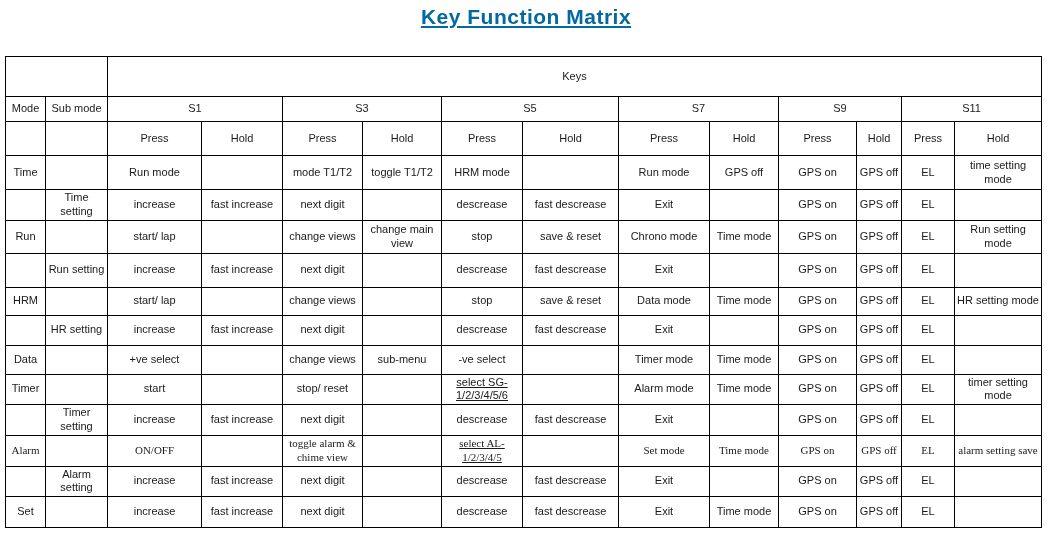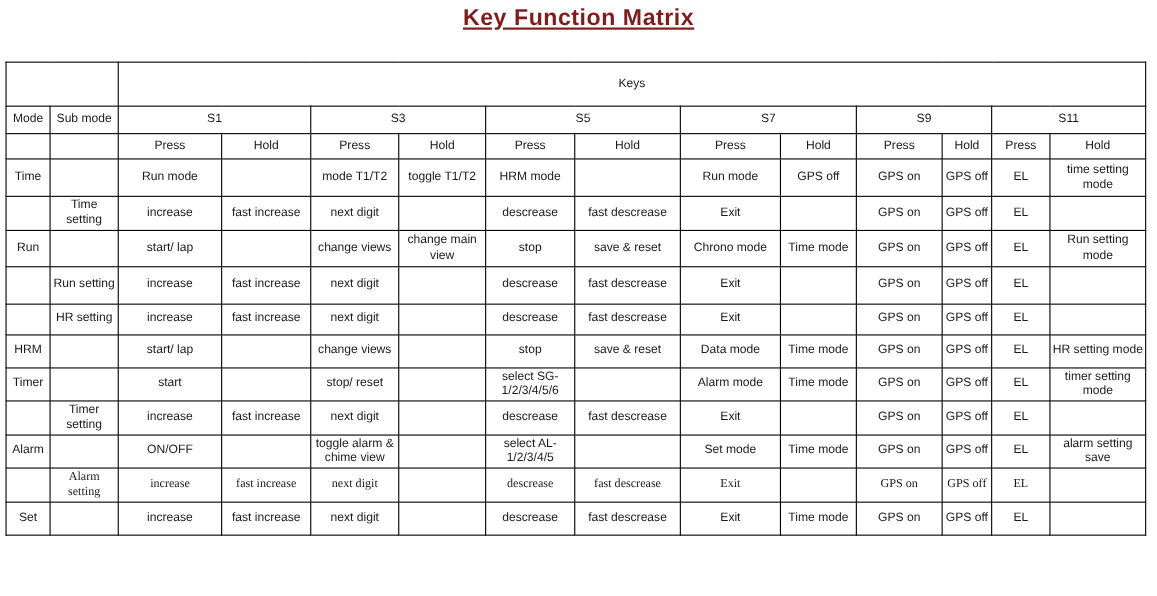--- a/index.html
+++ b/index.html
@@ -11,21 +11,21 @@
     font-family: "Liberation Sans", sans-serif;
   }
   .page { width: 1052px; height: 542px; overflow: hidden; }
   h1.title {
     margin: 5px 0 0 0;
     text-align: center;
     font-size: 21px;
     font-weight: bold;
     text-decoration: underline;
     letter-spacing: 0.5px;
-    color: #7f1d1d;
+    color: #0369a1;
   }
   table.matrix {
     border-collapse: collapse;
     table-layout: fixed;
     width: 1036px;
     margin: 27px 0 0 5px;
   }
   table.matrix td {
     border: 1px solid #000;
     font-size: 11px;
@@ -38,40 +38,40 @@
   }
   
   td.spacer { border: none; background: #fff; }
   td.keys-cell { font-size: 13px; }
   td.skey { font-size: 14px; }
   td.ph { font-size: 13px; }
   td.hmode, td.hsub { font-size: 11px; }
   
   thead tr.r-keys  { height: 40px; }
   thead tr.r-skeys { height: 25px; }
-  thead tr.r-ph    { height: 23px; }
+  thead tr.r-ph    { height: 34px; }
   
   tbody tr:nth-child(1)  { height: 34px; }
   tbody tr:nth-child(2)  { height: 30px; }
   tbody tr:nth-child(3)  { height: 33px; }
   tbody tr:nth-child(4)  { height: 34px; }
   tbody tr:nth-child(5)  { height: 28px; }
   tbody tr:nth-child(6)  { height: 30px; }
   tbody tr:nth-child(7)  { height: 29px; }
   tbody tr:nth-child(8)  { height: 24px; }
   tbody tr:nth-child(9)  { height: 30px; }
   tbody tr:nth-child(10) { height: 31px; font-family: Liberation Serif, serif; }
   tbody tr:nth-child(11) { height: 30px; }
   tbody tr:nth-child(12) { height: 31px; }
   tbody tr:nth-child(13) { height: 28px; }
   
   td.col-1  { text-align: left; padding-left: 3px; }   
   td.col-4  { text-align: left; padding-left: 4px; }   
   td.col-13 { text-align: left; padding-left: 3px; }   
-  td.left   { text-align: left; padding-left: 3px; padding-right: 1px; }
+  td.left   { text-align: left; padding-left: 3px; padding-right: 1px; text-decoration: underline; }
   td.big    { font-size: 17px; }                       
 </style>
 </head>
 <body>
 
 <div class="page">
   <h1 class="title">Key Function Matrix</h1>
 
   <table class="matrix">
     <colgroup>
@@ -181,50 +181,66 @@
           <td class="col-6">descrease</td>
           <td class="col-7">fast descrease</td>
           <td class="col-8">Exit</td>
           <td class="col-9"></td>
           <td class="col-10">GPS on</td>
           <td class="col-11">GPS off</td>
           <td class="col-12">EL</td>
           <td class="col-13"></td>
         </tr>
         <tr>
-          <td class="col-0"></td>
-          <td class="col-1">HR setting</td>
-          <td class="col-2">increase</td>
-          <td class="col-3">fast increase</td>
-          <td class="col-4">next digit</td>
-          <td class="col-5"></td>
-          <td class="col-6">descrease</td>
-          <td class="col-7">fast descrease</td>
-          <td class="col-8">Exit</td>
-          <td class="col-9"></td>
-          <td class="col-10">GPS on</td>
-          <td class="col-11">GPS off</td>
-          <td class="col-12">EL</td>
-          <td class="col-13"></td>
-        </tr>
-        <tr>
           <td class="col-0">HRM</td>
           <td class="col-1"></td>
           <td class="col-2">start/ lap</td>
           <td class="col-3"></td>
           <td class="col-4">change views</td>
           <td class="col-5"></td>
           <td class="col-6">stop</td>
           <td class="col-7">save &amp; reset</td>
           <td class="col-8">Data mode</td>
           <td class="col-9">Time mode</td>
           <td class="col-10">GPS on</td>
           <td class="col-11">GPS off</td>
           <td class="col-12">EL</td>
           <td class="col-13">HR setting mode</td>
+        </tr>
+        <tr>
+          <td class="col-0"></td>
+          <td class="col-1">HR setting</td>
+          <td class="col-2">increase</td>
+          <td class="col-3">fast increase</td>
+          <td class="col-4">next digit</td>
+          <td class="col-5"></td>
+          <td class="col-6">descrease</td>
+          <td class="col-7">fast descrease</td>
+          <td class="col-8">Exit</td>
+          <td class="col-9"></td>
+          <td class="col-10">GPS on</td>
+          <td class="col-11">GPS off</td>
+          <td class="col-12">EL</td>
+          <td class="col-13"></td>
+        </tr>
+        <tr>
+          <td class="col-0">Data</td>
+          <td class="col-1"></td>
+          <td class="col-2">+ve select</td>
+          <td class="col-3"></td>
+          <td class="col-4">change views</td>
+          <td class="col-5">sub-menu</td>
+          <td class="col-6">-ve select</td>
+          <td class="col-7"></td>
+          <td class="col-8">Timer mode</td>
+          <td class="col-9">Time mode</td>
+          <td class="col-10">GPS on</td>
+          <td class="col-11">GPS off</td>
+          <td class="col-12">EL</td>
+          <td class="col-13"></td>
         </tr>
         <tr>
           <td class="col-0">Timer</td>
           <td class="col-1"></td>
           <td class="col-2">start</td>
           <td class="col-3"></td>
           <td class="col-4">stop/ reset</td>
           <td class="col-5"></td>
           <td class="col-6 left">select SG-1/2/3/4/5/6</td>
           <td class="col-7"></td>

